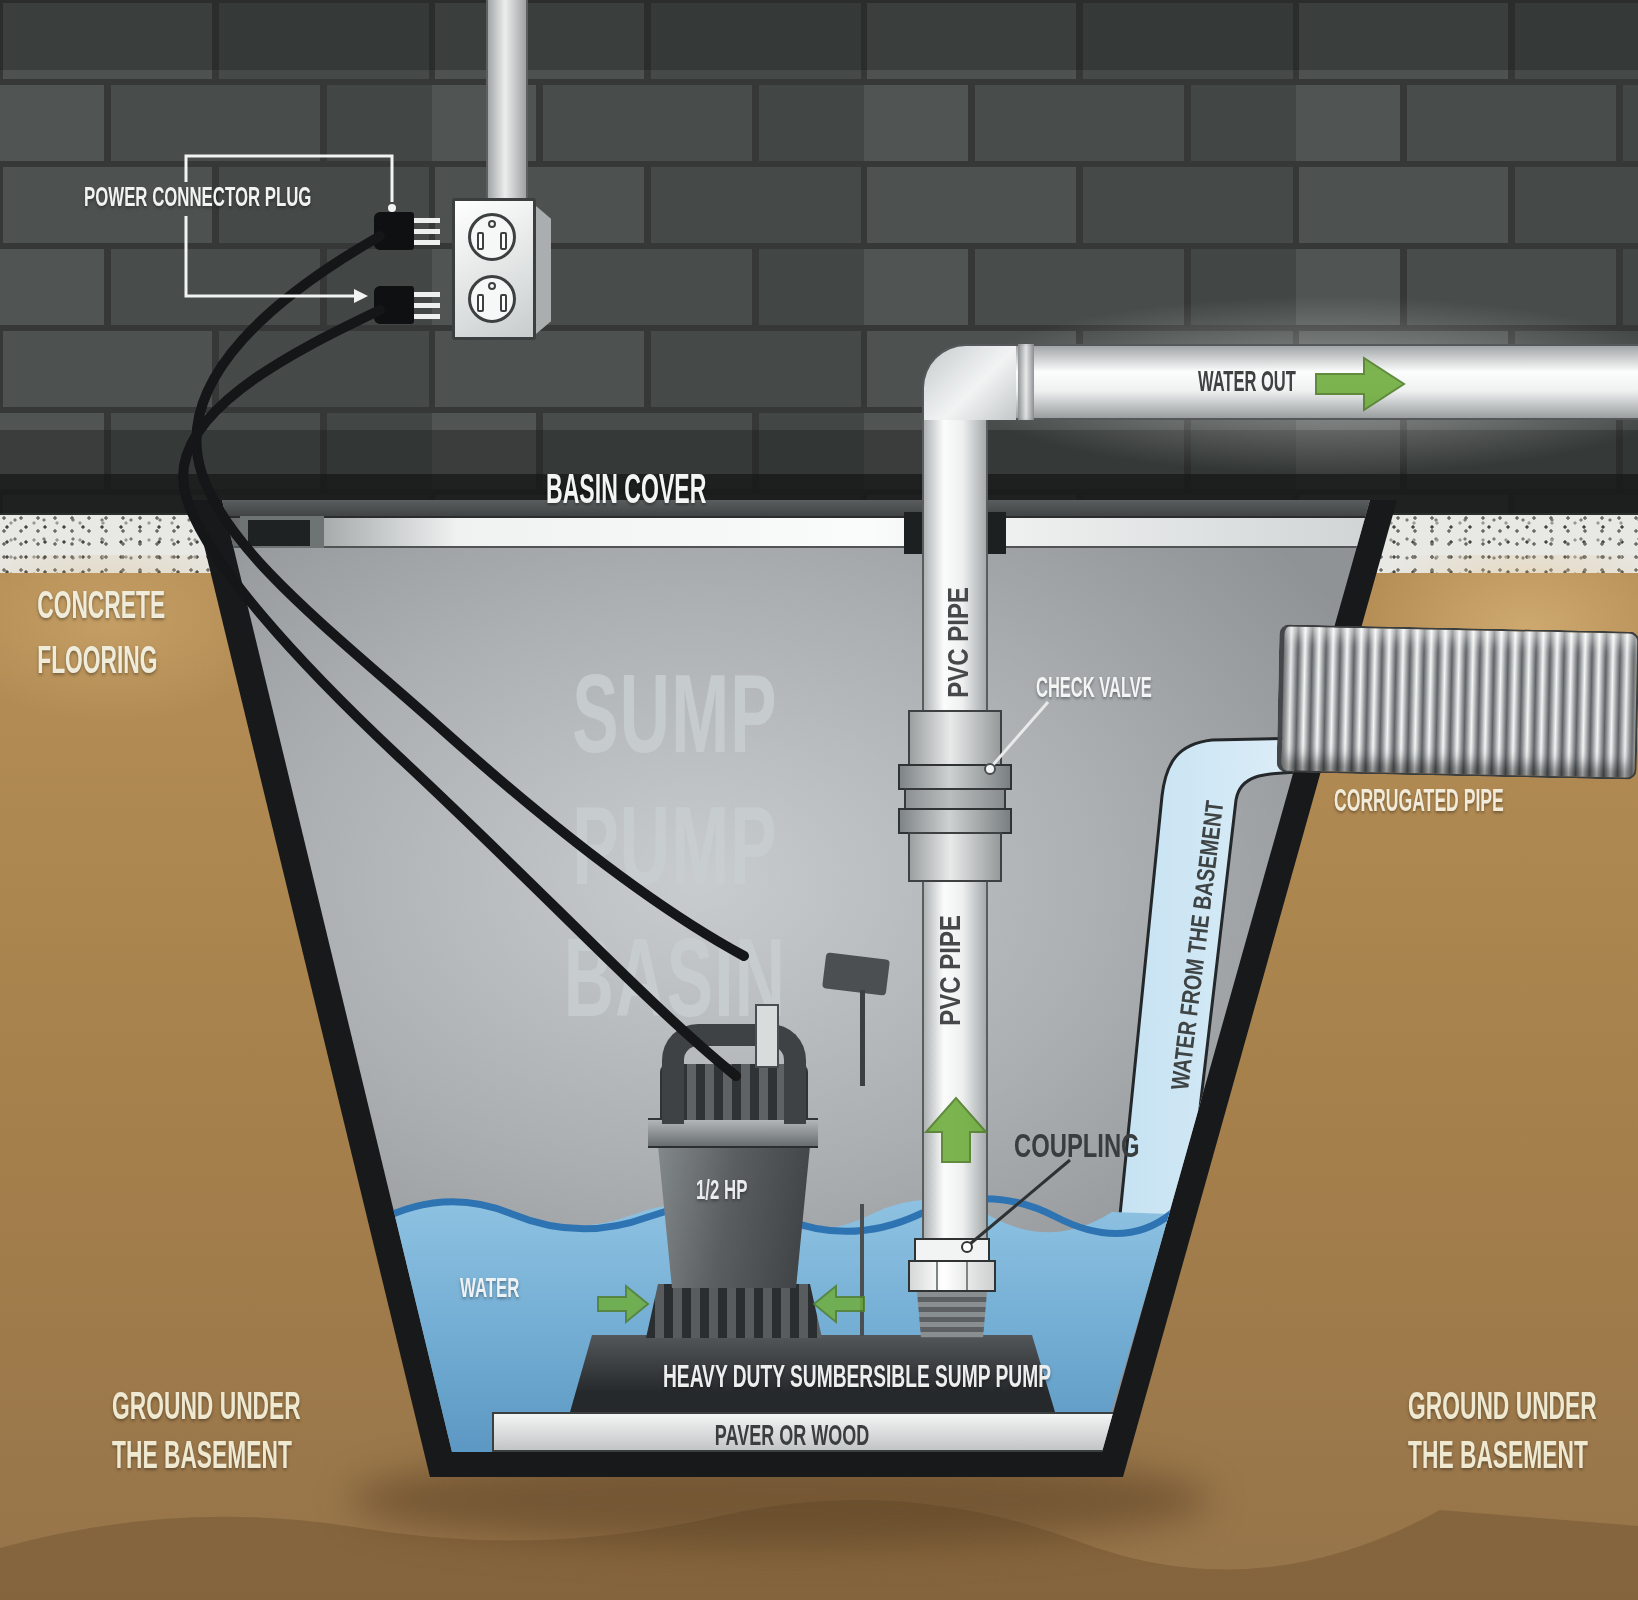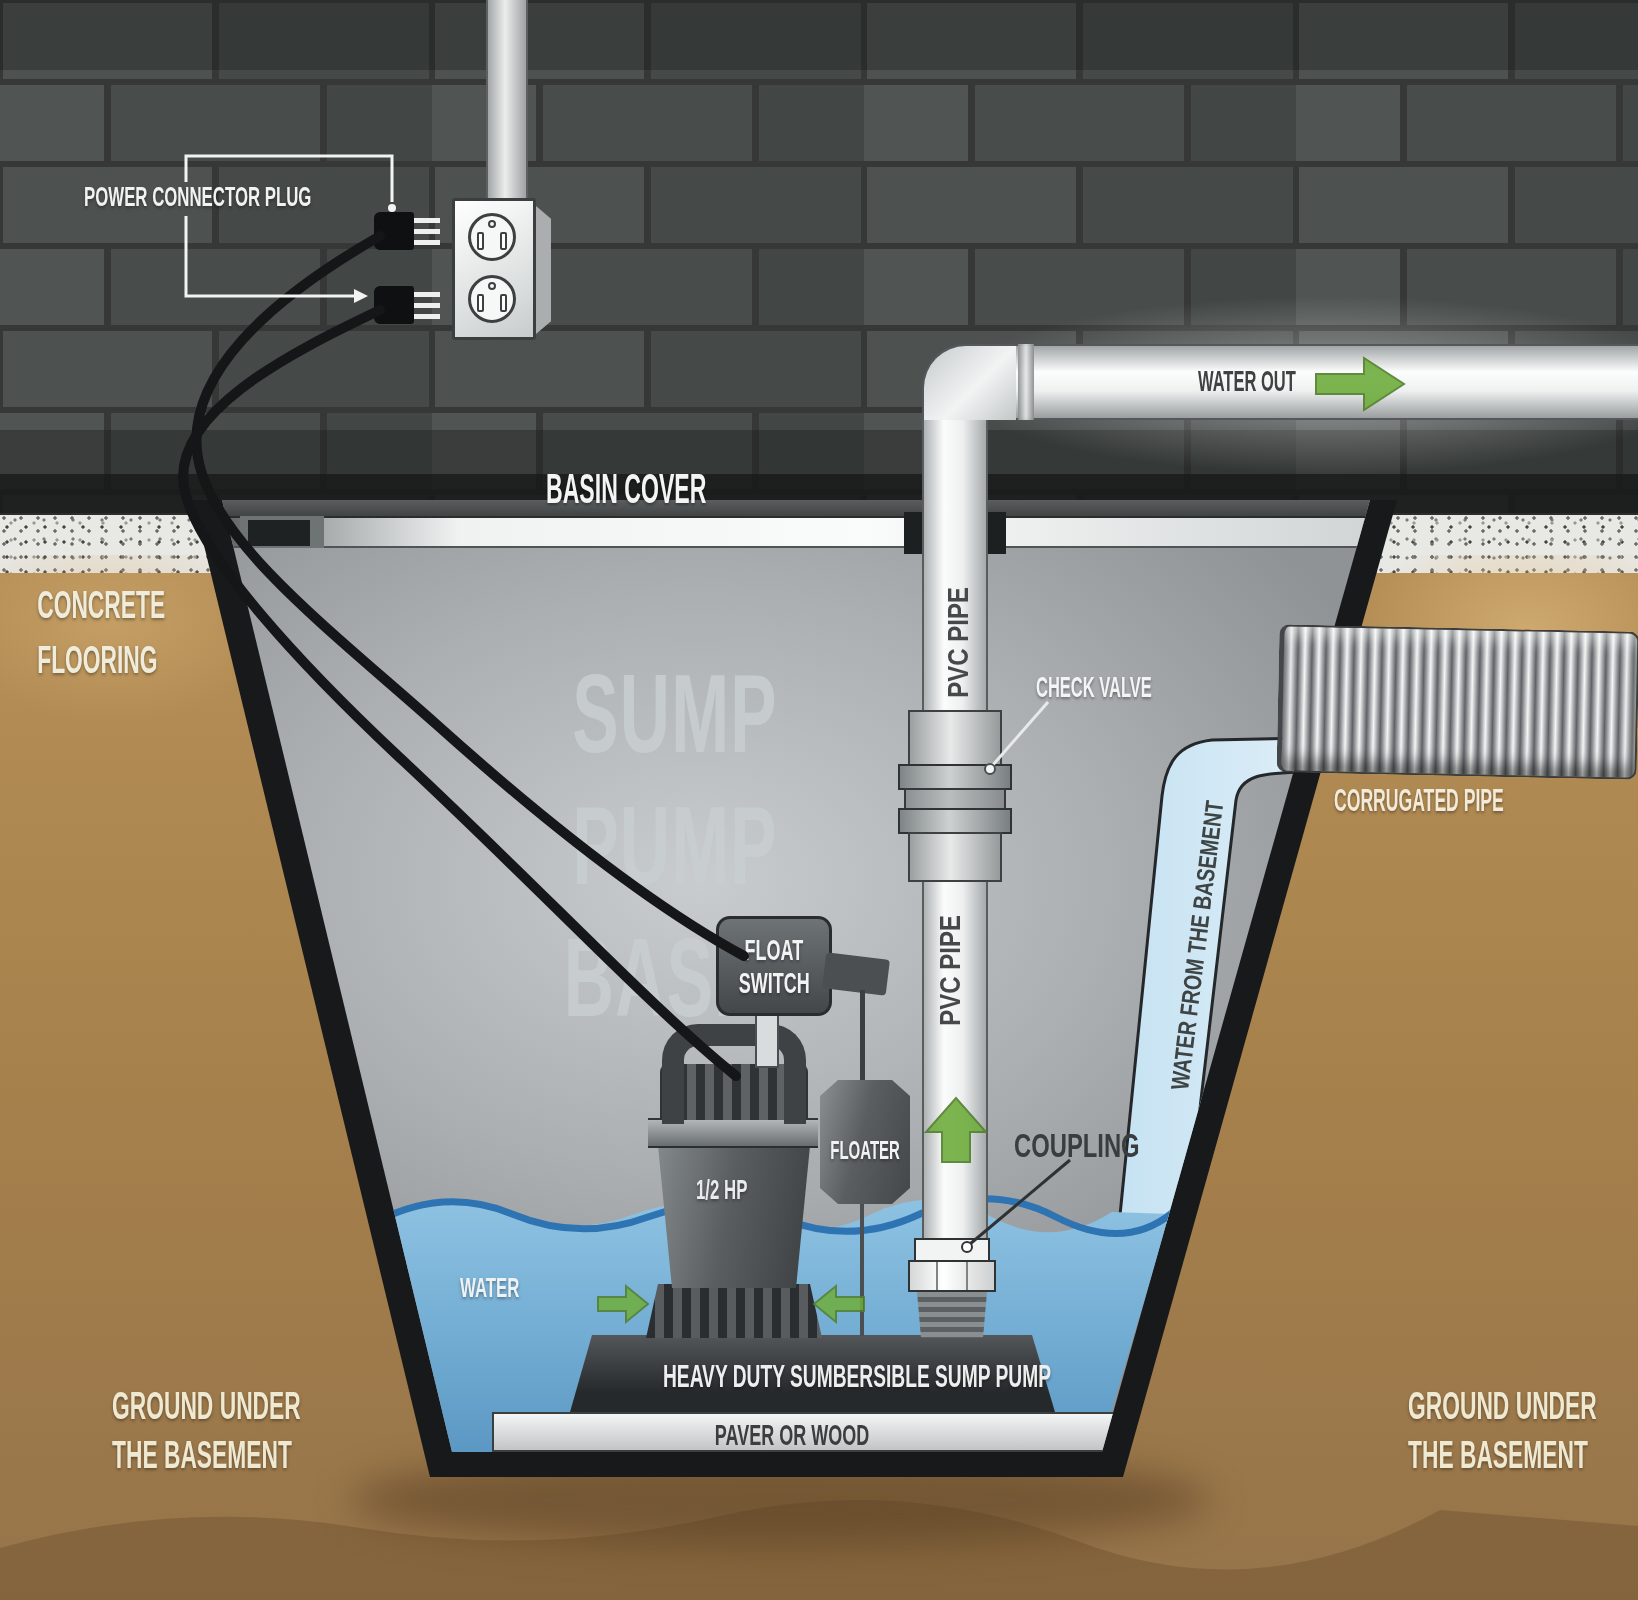--- a/index.html
+++ b/index.html
@@ -77,30 +77,23 @@
     <div class="abs" style="left:570px;top:1335px;width:485px;height:77px;clip-path:polygon(22px 0,462px 0,485px 77px,0 77px);background:linear-gradient(#53575a,#26292b 75%);"></div>
     <div class="abs" style="left:492px;top:1412px;width:646px;height:40px;background:linear-gradient(#f4f5f5,#c2c5c6);border:2px solid #3c3f40;box-sizing:border-box;"></div>
 
     <div class="abs" style="left:646px;top:1284px;width:176px;height:54px;clip-path:polygon(12px 0,164px 0,176px 54px,0 54px);background:repeating-linear-gradient(90deg,#2b2e30 0 9px,#585c5e 9px 18px);"></div>
     <div class="abs" style="left:658px;top:1146px;width:152px;height:142px;clip-path:polygon(0 0,152px 0,138px 142px,14px 142px);background:linear-gradient(100deg,#83888b 0%,#5a5e61 45%,#3c4042 100%);"></div>
     <div class="abs" style="left:648px;top:1118px;width:170px;height:30px;background:linear-gradient(#b2b6b8,#686d6f);border-top:2px solid #333638;border-bottom:2px solid #2c2f31;box-sizing:border-box;"></div>
     <div class="abs" style="left:660px;top:1064px;width:148px;height:56px;background:repeating-linear-gradient(90deg,#303335 0 9px,#5e6264 9px 18px);border-radius:8px 8px 0 0;"></div>
     <div class="abs" style="left:662px;top:1024px;width:144px;height:100px;border:22px solid #3e4244;border-bottom:none;border-radius:36px 36px 0 0;box-sizing:border-box;"></div>
     <div class="abs" style="left:755px;top:1004px;width:24px;height:64px;background:#d9dcdc;border:2px solid #4a4e50;box-sizing:border-box;"></div>
 
-    <div class="abs" style="left:716px;top:916px;width:116px;height:100px;background:linear-gradient(#6e7376,#43474a);border:3px solid #2a2d2e;border-radius:14px;box-sizing:border-box;display:flex;flex-direction:column;align-items:center;justify-content:center;">
-      <span class="shadowed" style="font-weight:bold;font-size:30px;color:#f2f4f4;transform:scaleX(.6);line-height:1.1;">FLOAT</span>
-      <span class="shadowed" style="font-weight:bold;font-size:30px;color:#f2f4f4;transform:scaleX(.6);line-height:1.1;">SWITCH</span>
-    </div>
     <div class="abs" style="left:824px;top:956px;width:64px;height:36px;background:#4b4f52;transform:rotate(7deg);border-radius:4px;"></div>
     <div class="abs" style="left:860px;top:990px;width:5px;height:96px;background:#3c3f41;"></div>
 
-    <div class="abs" style="left:820px;top:1080px;width:90px;height:124px;clip-path:polygon(20% 0,80% 0,100% 13%,100% 87%,80% 100%,20% 100%,0 87%,0 13%);background:linear-gradient(105deg,#8b9093,#5a5e61 45%,#43474a);display:flex;justify-content:center;align-items:flex-start;">
-      <span class="shadowed" style="margin-top:56px;font-weight:bold;font-size:25px;color:#f1f3f3;transform:scaleX(.6);">FLOATER</span>
-    </div>
     <div class="abs" style="left:860px;top:1204px;width:4px;height:132px;background:#4b4f51;"></div>
 
     <div class="abs" style="left:225px;top:516px;width:1166px;height:32px;background:linear-gradient(90deg,#606465,#9ea2a3 7%,#f0f2f2 20%,#fafbfb 55%,#cfd3d3 100%);border-top:2px solid #2a2d2c;border-bottom:2px solid #505455;box-sizing:border-box;"></div>
     <div class="abs" style="left:240px;top:516px;width:84px;height:32px;background:#6e7374;"></div>
     <div class="abs" style="left:248px;top:520px;width:62px;height:26px;background:#1f2222;"></div>
   </div>
 
   <div class="abs" style="left:922px;top:398px;width:66px;height:846px;background:linear-gradient(90deg,#aeb2b3,#fbfcfc 32%,#eef0f0 62%,#a6aaab);border-left:2px solid #595d5e;border-right:2px solid #595d5e;box-sizing:border-box;"></div>
   <div class="abs" style="left:922px;top:344px;width:96px;height:76px;background:linear-gradient(135deg,#c6cacb,#f2f4f4 55%,#c2c6c7);border-top:2px solid #54585a;border-left:2px solid #54585a;border-radius:44px 0 0 0;box-sizing:border-box;"></div>
   <div class="abs" style="left:1016px;top:344px;width:622px;height:76px;background:linear-gradient(#a2a6a7,#fcfdfd 36%,#eff1f1 62%,#9a9e9f);border-top:2px solid #54585a;border-bottom:2px solid #54585a;box-sizing:border-box;"></div>

